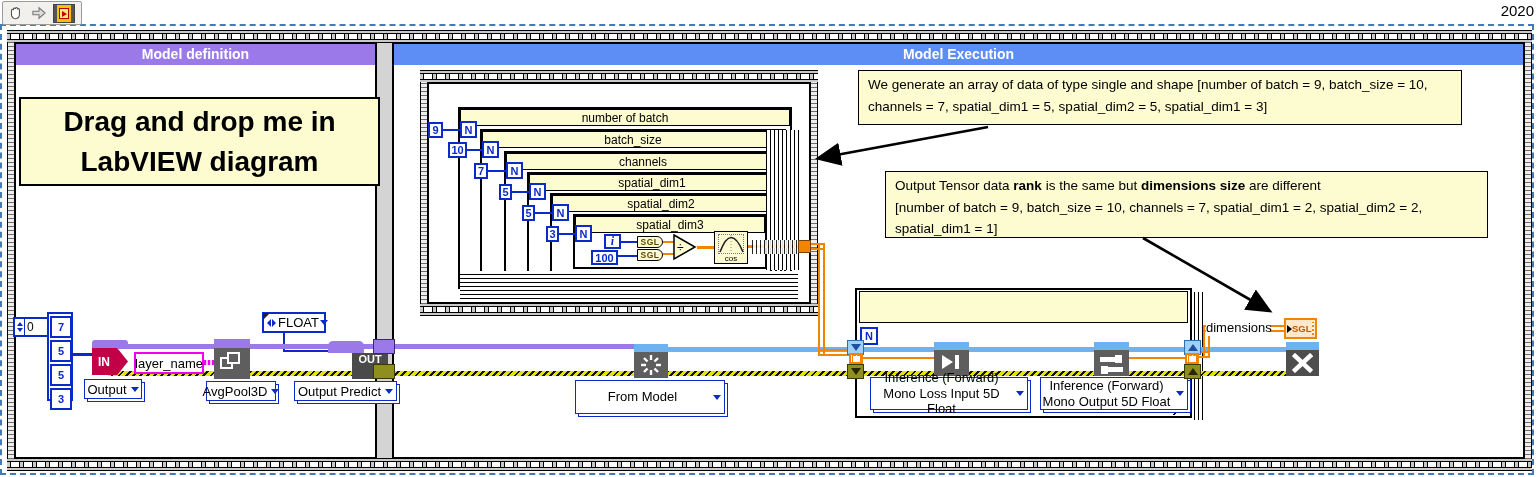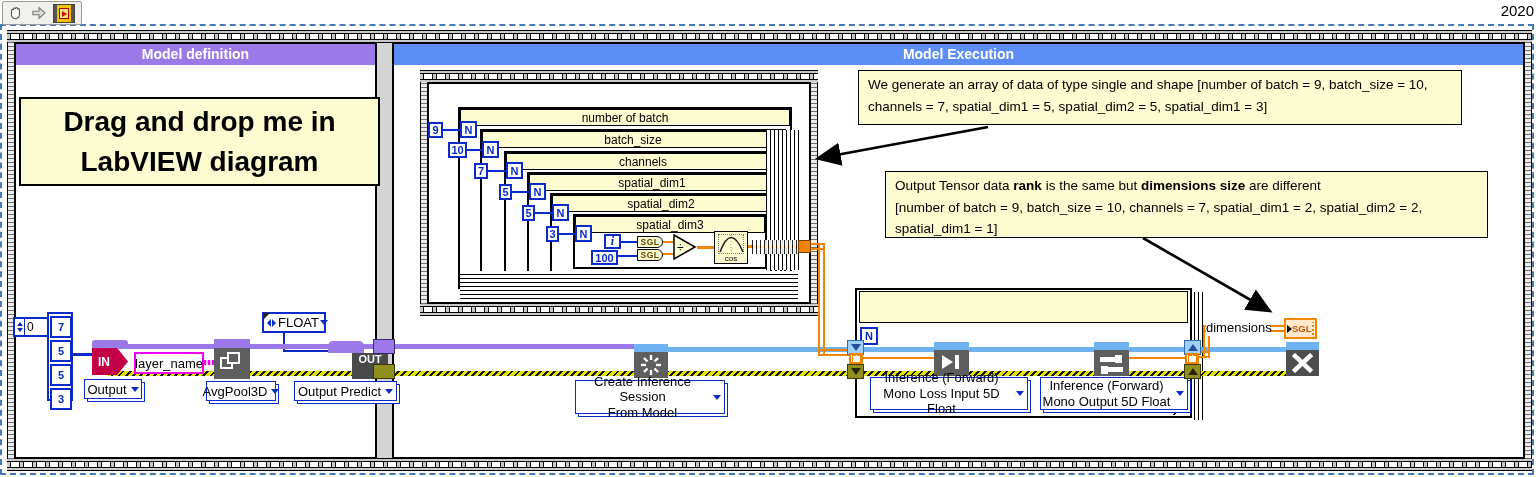--- a/index.html
+++ b/index.html
@@ -247,21 +247,20 @@
         <line x1="15" y1="10" x2="20" y2="10"></line>
       <line x1="3" y1="3" x2="6.5" y2="6.5"></line>
         <line x1="13.5" y1="13.5" x2="17" y2="17"></line>
       <line x1="17" y1="3" x2="13.5" y2="6.5"></line>
         <line x1="6.5" y1="13.5" x2="3" y2="17"></line>
     </g>
   </svg>
 </div>
 <div class="abs selector" style="left:575px;top:380px;width:150px;height:34px;flex-direction:row;z-index:7;">
   <span style="flex:1;line-height:1.2;">
-    <span style="display:block;">Create Inference Session</span>
     <span style="display:block;">From Model</span>
   </span>
     <i class="dd" style="margin-right:3px;"></i>
 </div>
 
 <div class="abs loop" style="left:855px;top:288px;width:337px;height:130px;border-width:2.5px;z-index:4;background:transparent;"></div>
 <div class="abs looplabel" style="left:859px;top:291px;width:329px;height:32px;white-space:normal;line-height:16px;font-size:12.5px;z-index:6;">
 </div>
 <div class="abs vstripes" style="left:1194px;top:292px;width:12px;height:128px;z-index:4;"></div>
 <div class="abs" style="left:1172px;top:401px;width:17px;height:14px;background:linear-gradient(135deg,transparent 46%,#000 46% 54%,#fff 54%);z-index:6;"></div>

